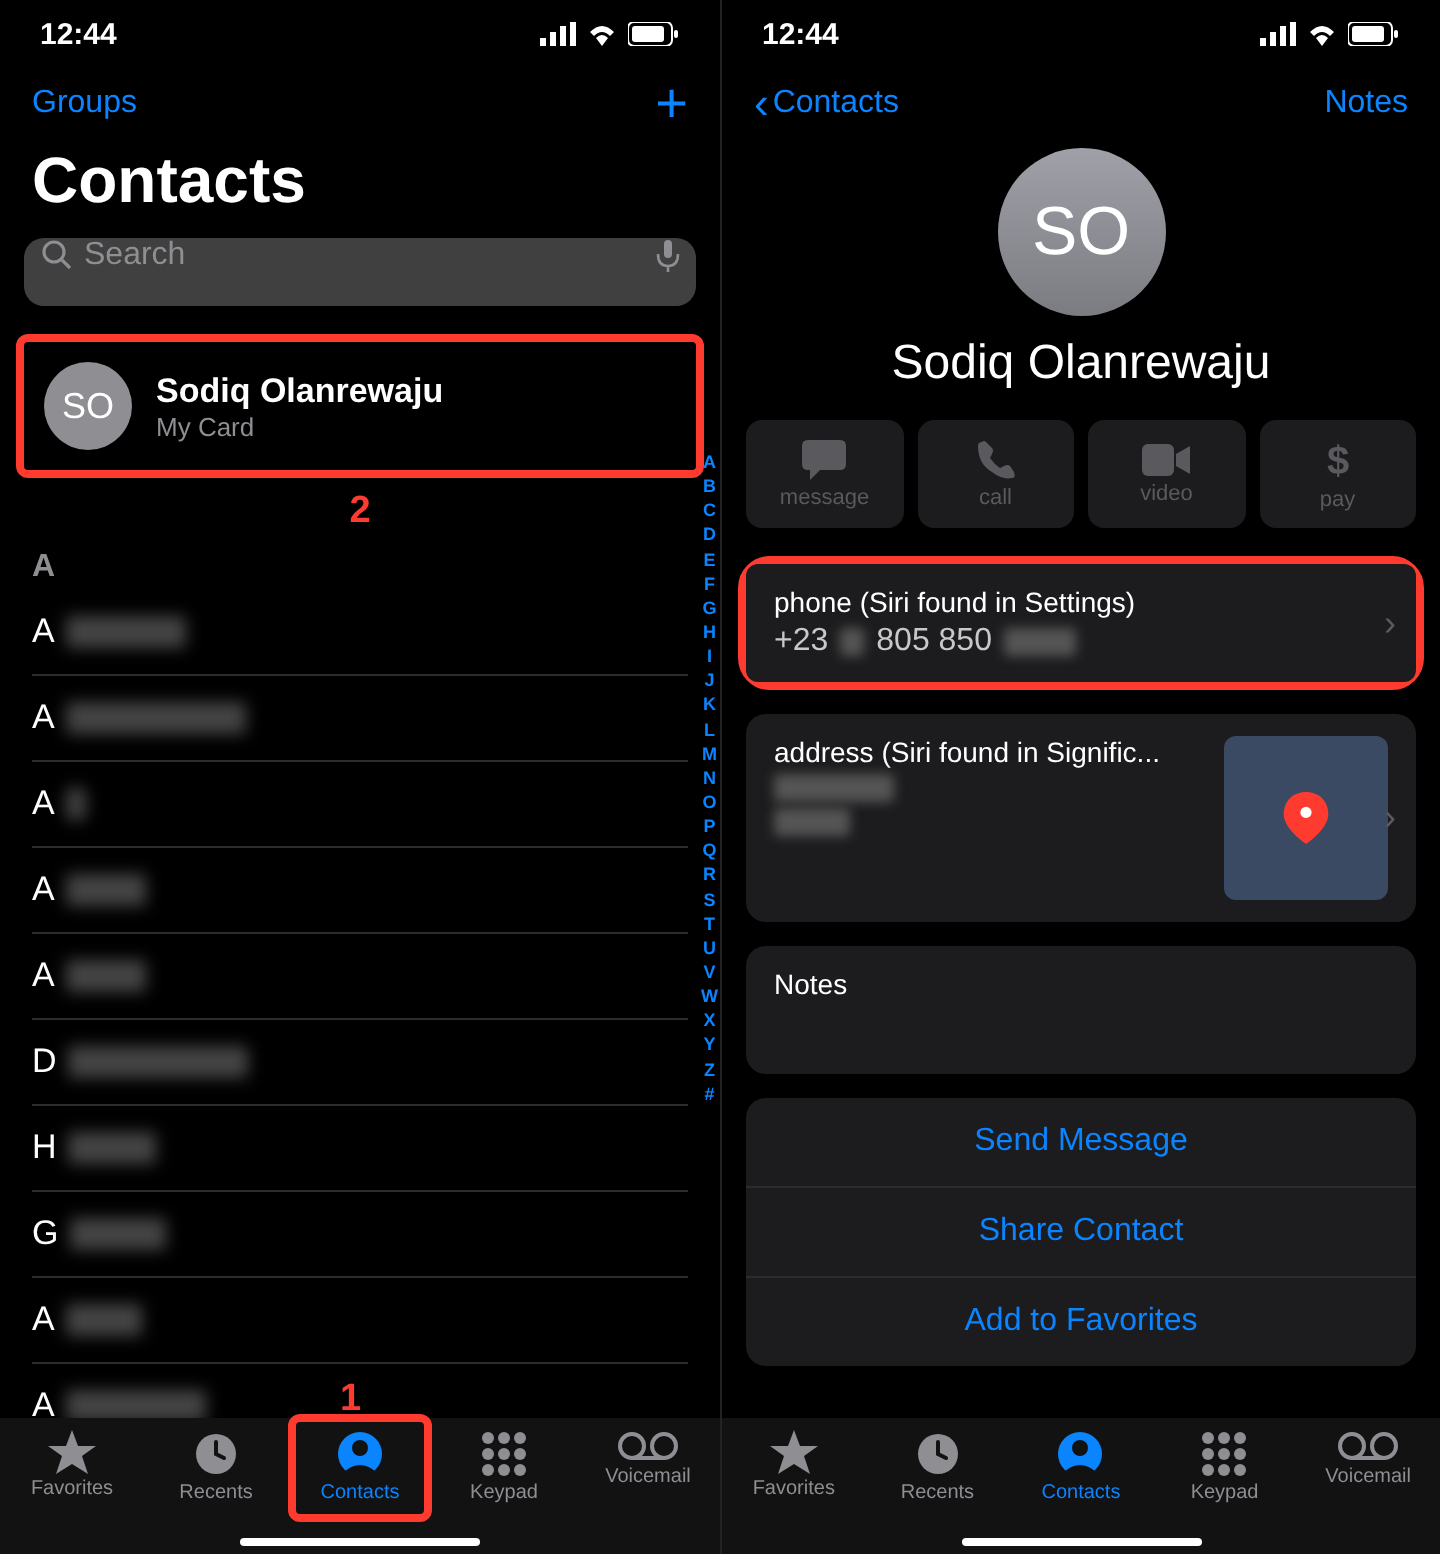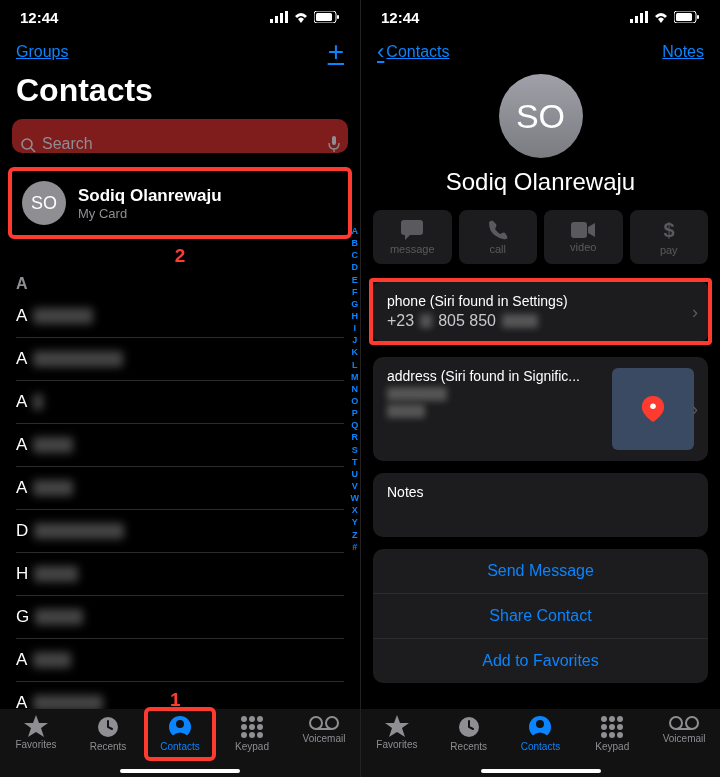--- a/index.html
+++ b/index.html
@@ -6,29 +6,29 @@
   body { background: #fff; display: flex; width: 720px; height: 777px; }
   .phone { width: 360px; height: 777px; background: #000; color: #fff; position: relative; display: flex; flex-direction: column; overflow: hidden; }
   .phone + .phone { border-left: 1px solid #222; }
 
   
   .status { height: 34px; display: flex; justify-content: space-between; align-items: center; padding: 0 20px; font-size: 15px; font-weight: 600; }
   .status-right { display: flex; gap: 5px; align-items: center; }
   .status-right svg { display: block; }
 
   
-  .nav { display: flex; justify-content: space-between; align-items: center; padding: 6px 16px; height: 36px; font-size: 16px; color: #0a84ff; text-decoration: underline; }
+  .nav { display: flex; justify-content: space-between; align-items: center; padding: 6px 16px; height: 36px; font-size: 16px; color: #0a84ff; }
   .nav .plus { font-size: 28px; font-weight: 300; line-height: 1; }
   .nav .back { display: flex; align-items: center; gap: 2px; }
   .chev { font-size: 22px; line-height: 1; }
 
   .title-large { font-size: 32px; font-weight: 700; padding: 2px 16px 10px; }
 
   
-  .search { margin: 0 12px 10px; background: #7f1d1d; border-radius: 10px; height: 34px; display: flex; align-items: flex-end; padding: 0 8px; }
+  .search { margin: 0 12px 10px; background: #404040; border-radius: 10px; height: 34px; display: flex; align-items: flex-start; padding: 0 8px; }
   .search .placeholder { flex: 1; color: #8e8e93; font-size: 16px; margin-left: 6px; }
   .search svg { display: block; }
 
   
   .mycard-wrap { margin: 4px 8px 8px; border: 4px solid #ff3b30; border-radius: 6px; padding: 0px; }
   .mycard { display: flex; align-items: center; gap: 12px; padding: 10px 10px; }
   .avatar-sm { width: 44px; height: 44px; border-radius: 50%; background: #8e8e93; display: flex; align-items: center; justify-content: center; font-size: 18px; font-weight: 500; color: #fff; }
   .mycard .txt .name { font-size: 17px; font-weight: 600; }
   .mycard .txt .sub { font-size: 13px; color: #8e8e93; }
 
@@ -61,21 +61,21 @@
   .action-row { display: flex; gap: 7px; padding: 0 12px 14px; }
   .action-btn { flex: 1; background: #1c1c1e; border-radius: 8px; height: 54px; display: flex; flex-direction: column; align-items: center; justify-content: center; gap: 3px; color: #5a5a5e; font-size: 11px; }
   .action-btn svg { display: block; }
 
   .card { background: #1c1c1e; margin: 0 12px 12px; border-radius: 10px; padding: 11px 14px; position: relative; }
   .card .label { font-size: 14px; color: #fff; }
   .card .value { font-size: 16px; color: #c7c7cc; margin-top: 3px; display: flex; align-items: center; gap: 6px; }
   .card .chevr { position: absolute; right: 10px; top: 50%; transform: translateY(-50%); color: #5a5a60; font-size: 18px; }
   .blur2 { background: #555; filter: blur(3px); color: transparent; display: inline-block; height: 14px; border-radius: 2px; }
 
-  .phone-card-wrap { border: 4px solid #ff3b30; border-radius: 4px; margin: 0 8px 12px; }
+  .phone-card-wrap { border: 4px solid #ff3b30; border-radius: 16px; margin: 0 8px 12px; }
   .phone-card-wrap .card { margin: 0; border-radius: 6px; }
 
   .addr-card { display: flex; gap: 10px; align-items: flex-start; }
   .addr-left { flex: 1; }
   .map-thumb { width: 82px; height: 82px; background: #3a4a62; border-radius: 6px; display: flex; align-items: center; justify-content: center; }
   .pin { width: 26px; height: 26px; }
 
   .notes-card { height: 64px; }
 
   .actions-list .card { padding: 0; text-align: center; }

